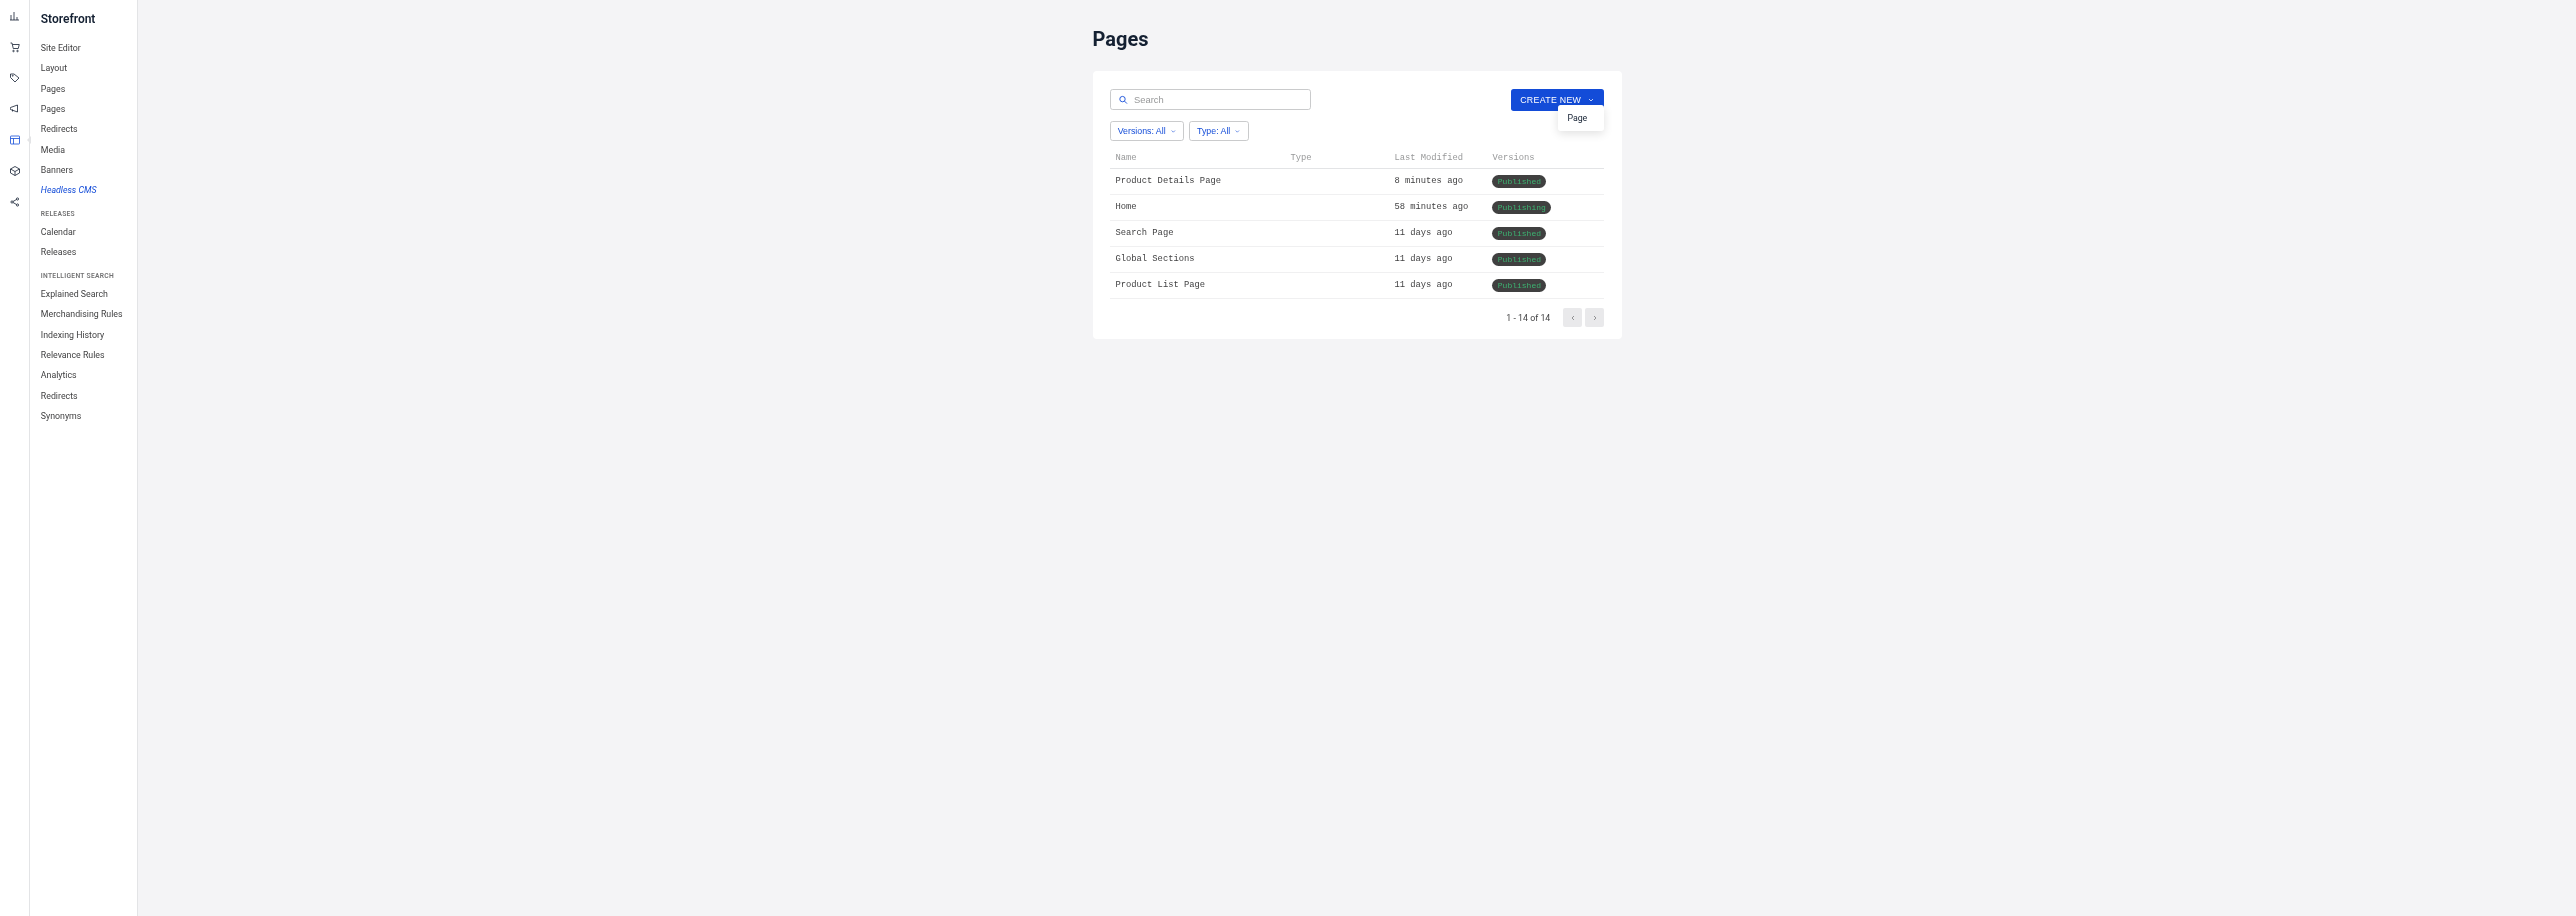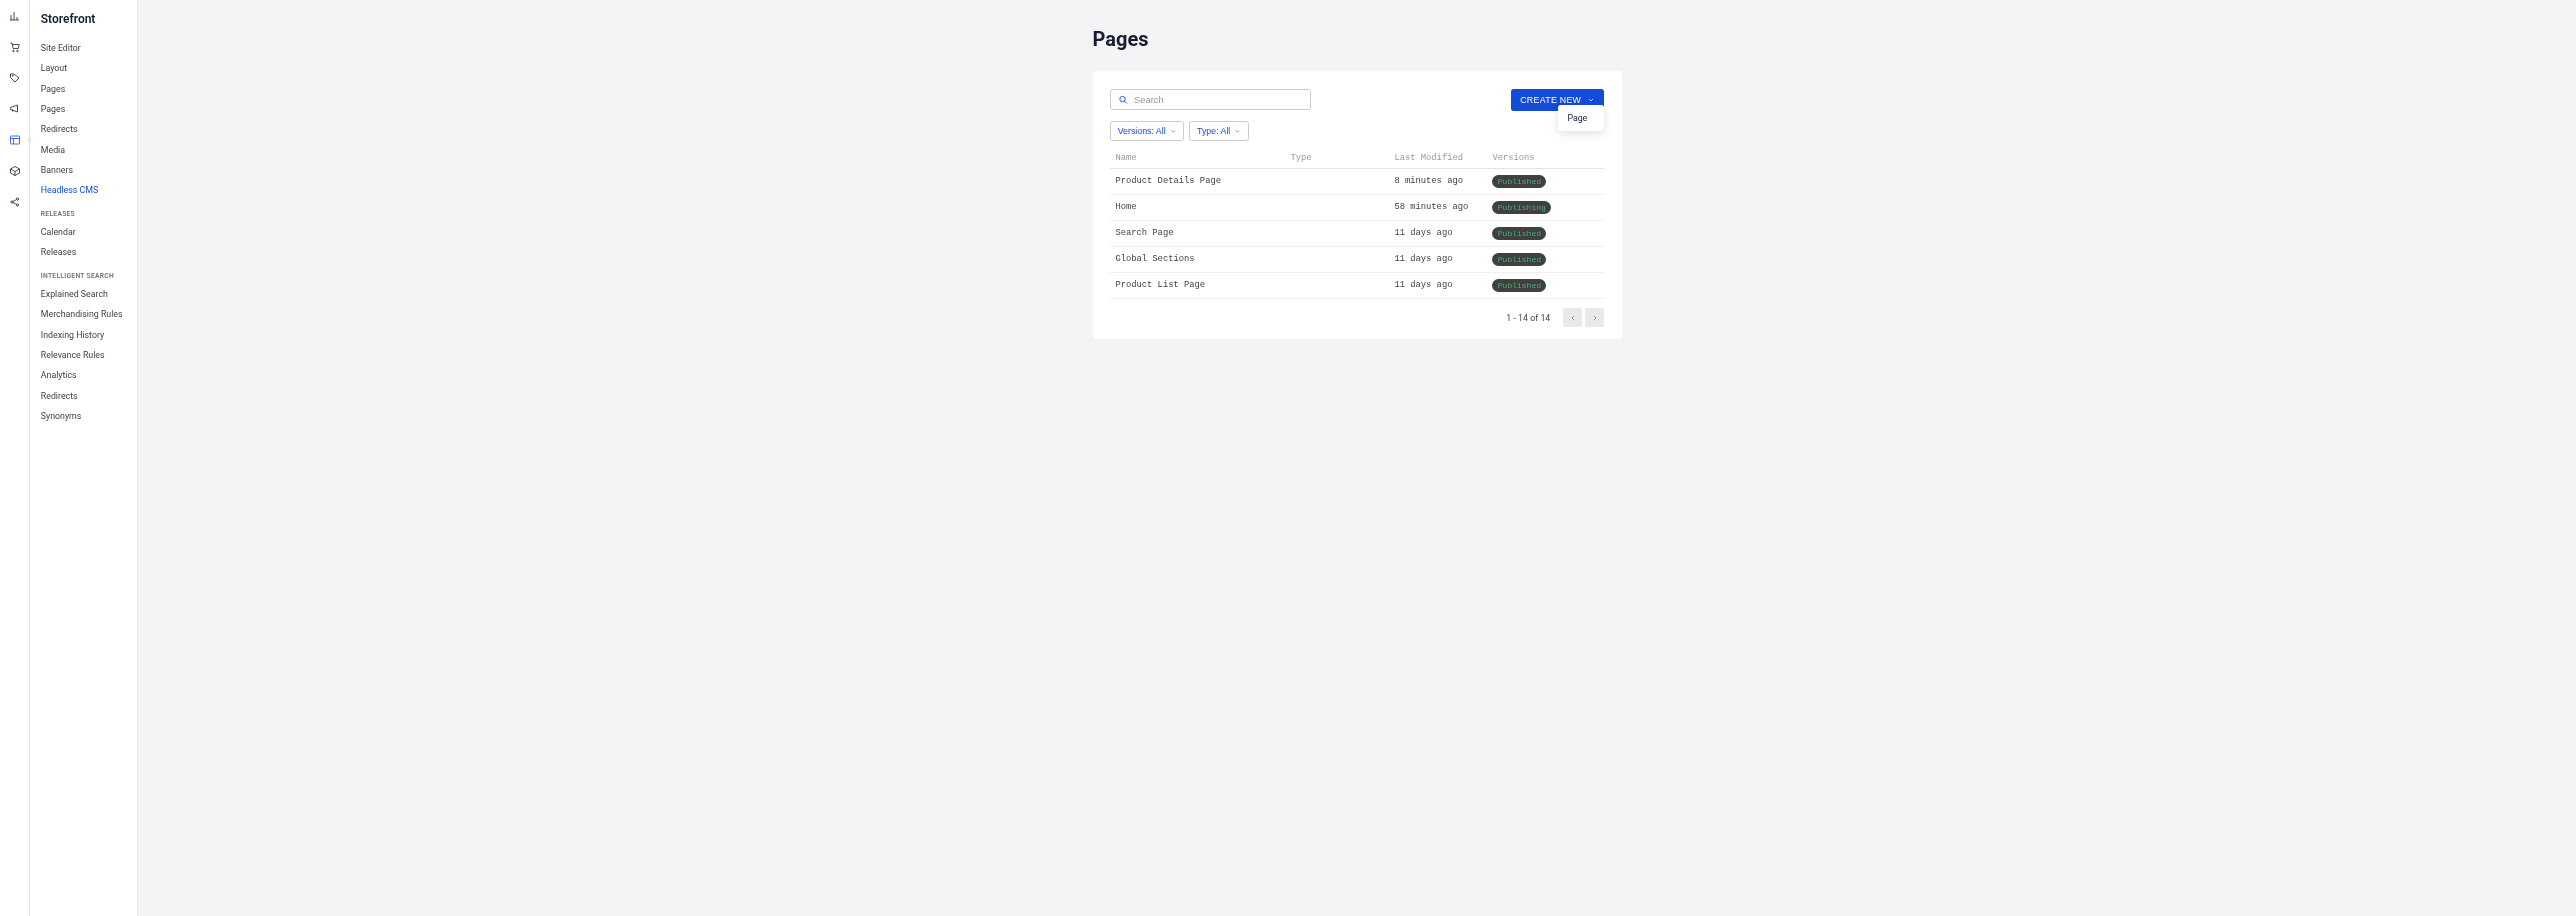--- a/index.html
+++ b/index.html
@@ -66,21 +66,21 @@
     padding: 9.4px 10.8px 4px 10.8px;
     font-weight: 600;
   }
   .sidebar-item {
     padding: 4px 10.8px;
     font-size: 8.8px;
     color: #3f3f40;
     cursor: pointer;
     line-height: 1.4;
   }
-  .sidebar-item.active { color: #134cd8; }
+  .sidebar-item.active { color: #134cd8; font-style: italic; }
 
   
   .main {
     flex: 1;
     overflow-y: auto;
     padding: 27px 0 27px 0;
     display: flex;
     flex-direction: column;
     align-items: center;
   }

